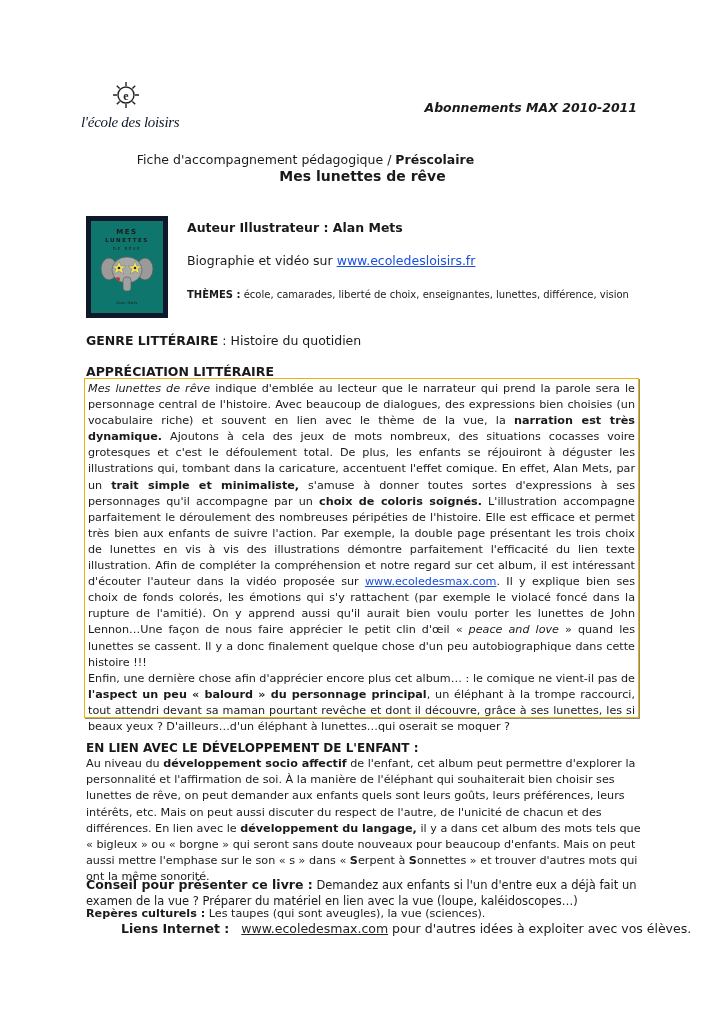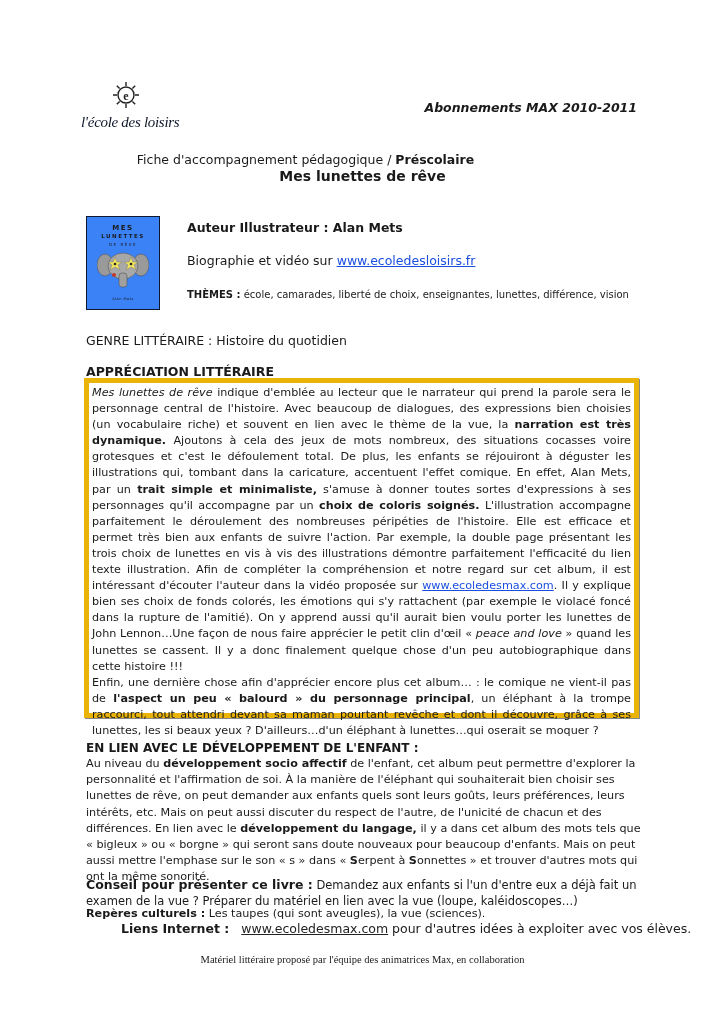--- a/index.html
+++ b/index.html
@@ -7,32 +7,32 @@
          font-family: "DejaVu Sans", sans-serif; color: #1a1a1a; }
   .abs { position: absolute; }
   .logo { left: 78px; top: 80px; width: 100px; height: 64px; }
   .logo-mark { position: absolute; left: 33px; top: 0; width: 30px; height: 30px; }
   .logo-text { position: absolute; left: 3px; top: 34px; font-family: "Liberation Serif", serif;
                font-style: italic; font-size: 15px; color: #0f172a; white-space: nowrap; letter-spacing: -0.3px; }
   .abon { right: 88px; top: 100px; font-size: 12.5px; font-weight: bold; font-style: italic; }
   .fiche { left: 0; width: 611px; top: 152px; text-align: center; font-size: 12.5px; }
   .fiche b { font-weight: bold; }
   .title { left: 0; width: 725px; top: 168px; text-align: center; font-size: 14px; font-weight: bold; }
-  .cover { left: 86px; top: 216px; width: 72px; height: 92px; border: 1px solid #0f172a; background: #3b82f6; }
+  .cover { left: 86px; top: 216px; width: 72px; height: 92px; border: 5px solid #0f172a; background: #0f766e; }
   .cover .ct { position: absolute; width: 100%; text-align: center; font-weight: bold; letter-spacing: 1.5px; }
   .author { left: 187px; top: 220px; font-size: 12.5px; }
   .author .lbl { font-weight: bold; }
   .bio { left: 187px; top: 253px; font-size: 12.5px; }
   a.link { color: #1a4ee0; text-decoration: underline; }
   .themes { left: 187px; top: 286px; width: 455px; font-size: 10px; line-height: 17px; }
   .themes b { font-weight: bold; }
   .genre { left: 86px; top: 333px; font-size: 12.5px; }
-  .genre b { font-weight: normal; }
+  .genre b { font-weight: bold; }
   .app-h { left: 86px; top: 364px; font-size: 12.5px; font-weight: bold; }
-  .box { left: 84px; top: 378px; width: 555px; height: 340px; border: 5px solid #eab308;
+  .box { left: 84px; top: 378px; width: 555px; height: 340px; border: 1px solid #eab308;
          box-shadow: 1px 1px 0 #888; padding: 2px 3px; box-sizing: border-box;
          font-size: 11.2px; line-height: 16.1px; text-align: justify; }
   .box p { margin: 0; }
   .dev-h { left: 86px; top: 741px; font-size: 12px; font-weight: bold; }
   .dev { left: 86px; top: 756px; width: 555px; font-size: 11.2px; line-height: 16.2px; }
   .conseil { left: 86px; top: 877px; width: 555px; font-size: 11.5px; line-height: 16px; }
   .conseil .big { font-size: 12.5px; font-weight: bold; }
   .reperes { left: 86px; top: 907px; font-size: 11.2px; }
   .liens { left: 86px; top: 921px; font-size: 12.5px; margin-left: 35px; }
   .liens a { color: #222; text-decoration: underline; }
@@ -101,14 +101,13 @@
 <div class="abs dev-h">EN LIEN AVEC LE DÉVELOPPEMENT DE L'ENFANT :</div>
 <div class="abs dev"><span>Au niveau du </span><b>développement socio affectif</b><span> de l'enfant, cet album peut permettre d'explorer la personnalité et l'affirmation de soi. À la manière de l'éléphant qui souhaiterait bien choisir ses lunettes de rêve, on peut demander aux enfants quels sont leurs goûts, leurs préférences, leurs intérêts, etc. Mais on peut aussi discuter du respect de l'autre, de l'unicité de chacun et des différences. En lien avec le </span><b>développement du langage,</b><span> il y a dans cet album des mots tels que « bigleux » ou « borgne » qui seront sans doute nouveaux pour beaucoup d'enfants. Mais on peut aussi mettre l'emphase sur le son « s » dans « </span><b>S</b><span>erpent à </span><b>S</b><span>onnettes » et trouver d'autres mots qui ont la même sonorité.</span></div>
 
 <div class="abs conseil"><span class="big">Conseil pour présenter ce livre :</span><span> Demandez aux enfants si l'un d'entre eux a déjà fait un examen de la vue ? Préparer du matériel en lien avec la vue (loupe, kaléidoscopes…)</span></div>
 
 <div class="abs reperes"><b>Repères culturels :</b><span> Les taupes (qui sont aveugles), la vue (sciences).</span></div>
 
 <div class="abs liens"><b>Liens Internet :</b>&nbsp;&nbsp;&nbsp;<a href="#">www.ecoledesmax.com</a><span> pour d'autres idées à exploiter avec vos élèves.</span></div>
 
 <div class="abs footer">
-  <div>Matériel littéraire proposé par l'équipe des animatrices Max, en collaboration</div>
 </div>
 
 </body></html>

